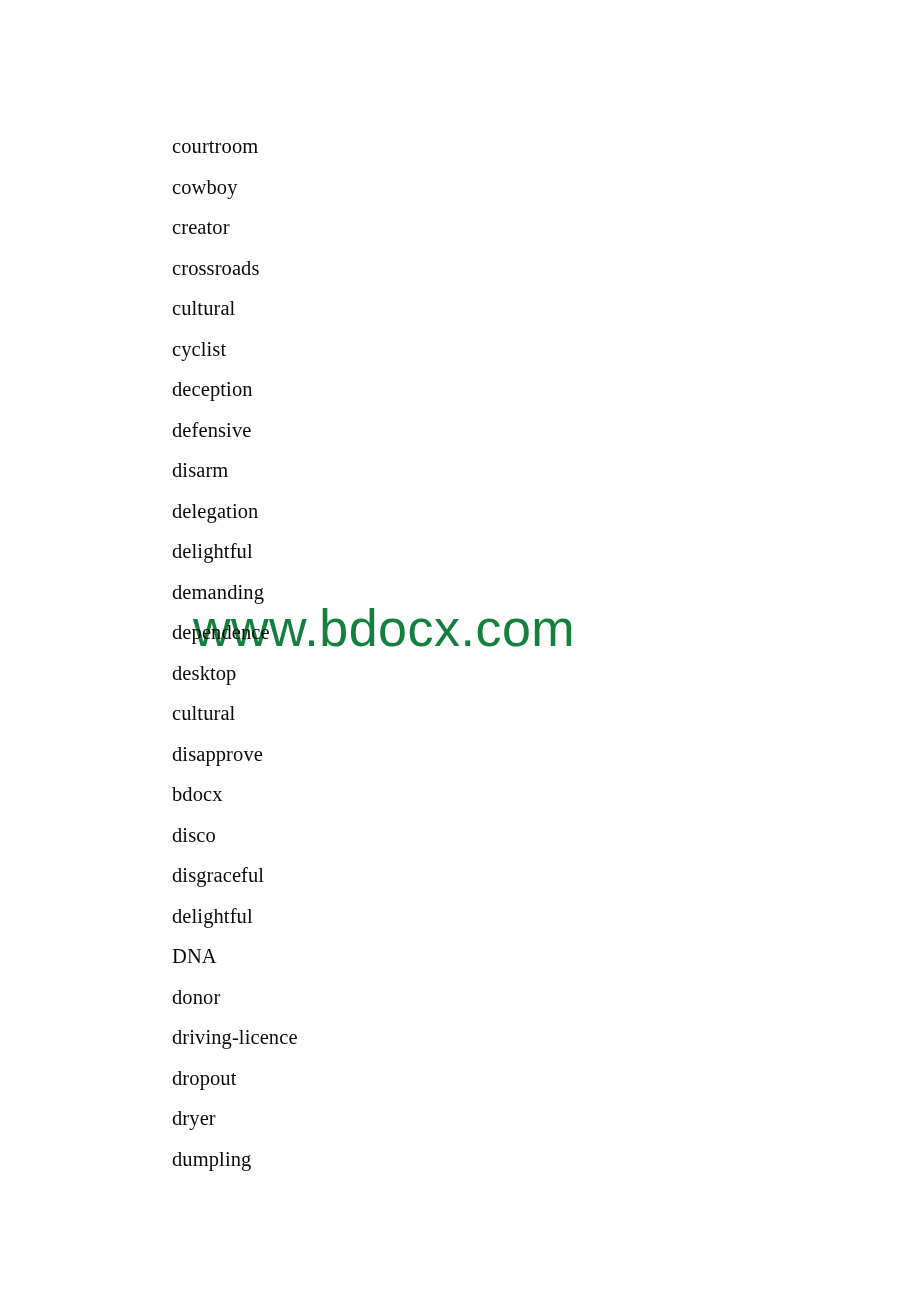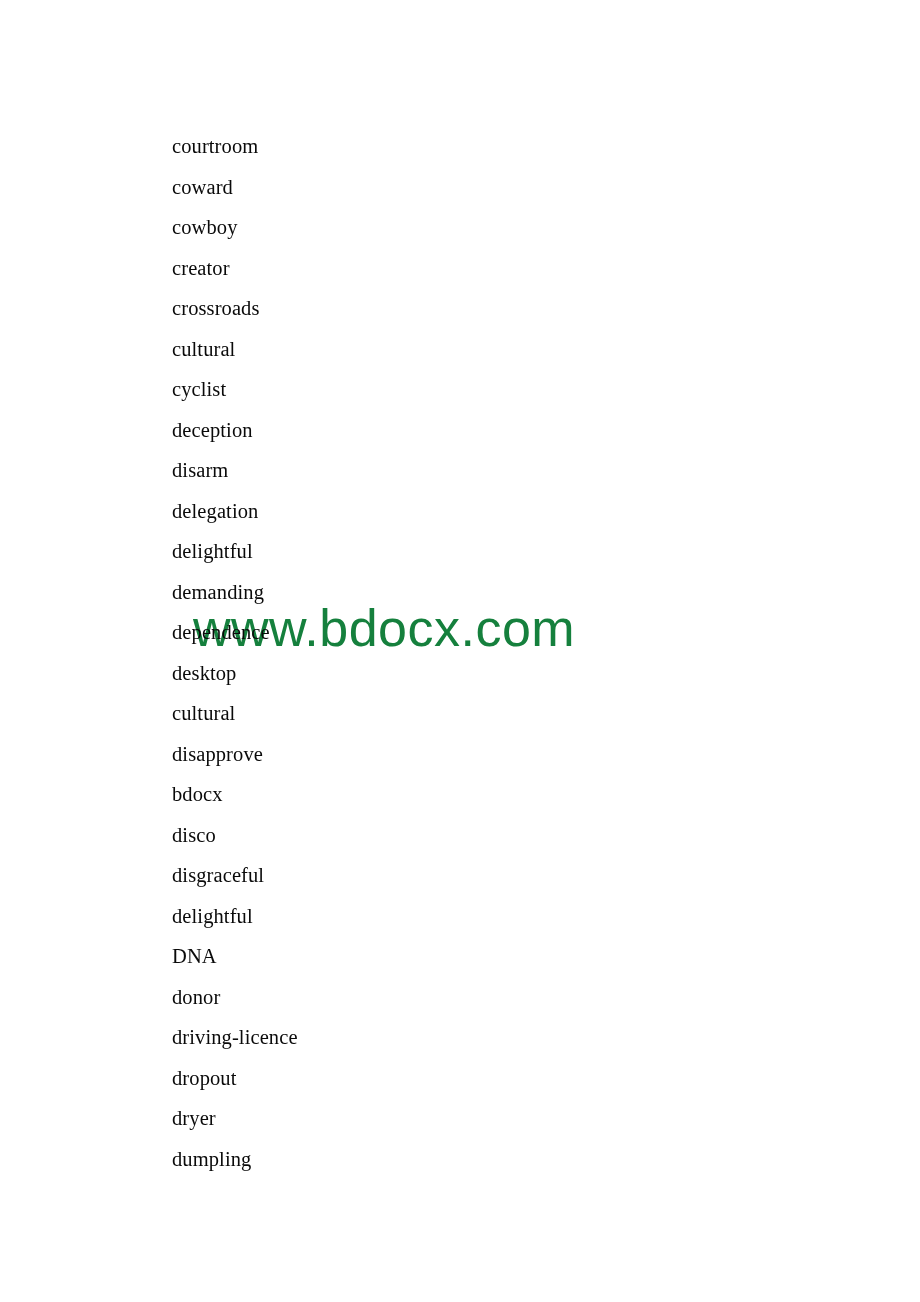--- a/index.html
+++ b/index.html
@@ -59,27 +59,27 @@
 </style>
 </head>
 <body>
 
 <div id="page">
 
   <div id="watermark">www.bdocx.com</div>
 
   <ul id="word-list">
     <li>courtroom</li>
-    <li>coward</li>
     <li>cowboy</li>
     <li>creator</li>
     <li>crossroads</li>
     <li>cultural</li>
     <li>cyclist</li>
     <li>deception</li>
+    <li>defensive</li>
     <li>disarm</li>
     <li>delegation</li>
     <li>delightful</li>
     <li>demanding</li>
     <li>dependence</li>
     <li>desktop</li>
     <li>cultural</li>
     <li>disapprove</li>
     <li>bdocx</li>
     <li>disco</li>

